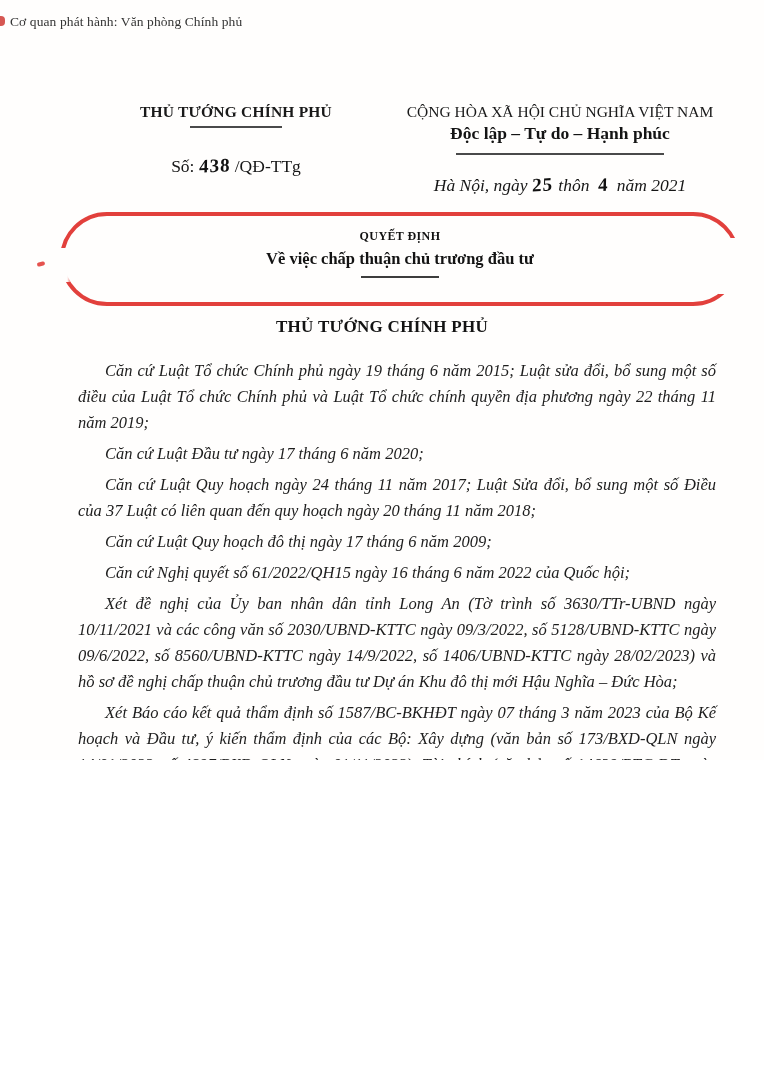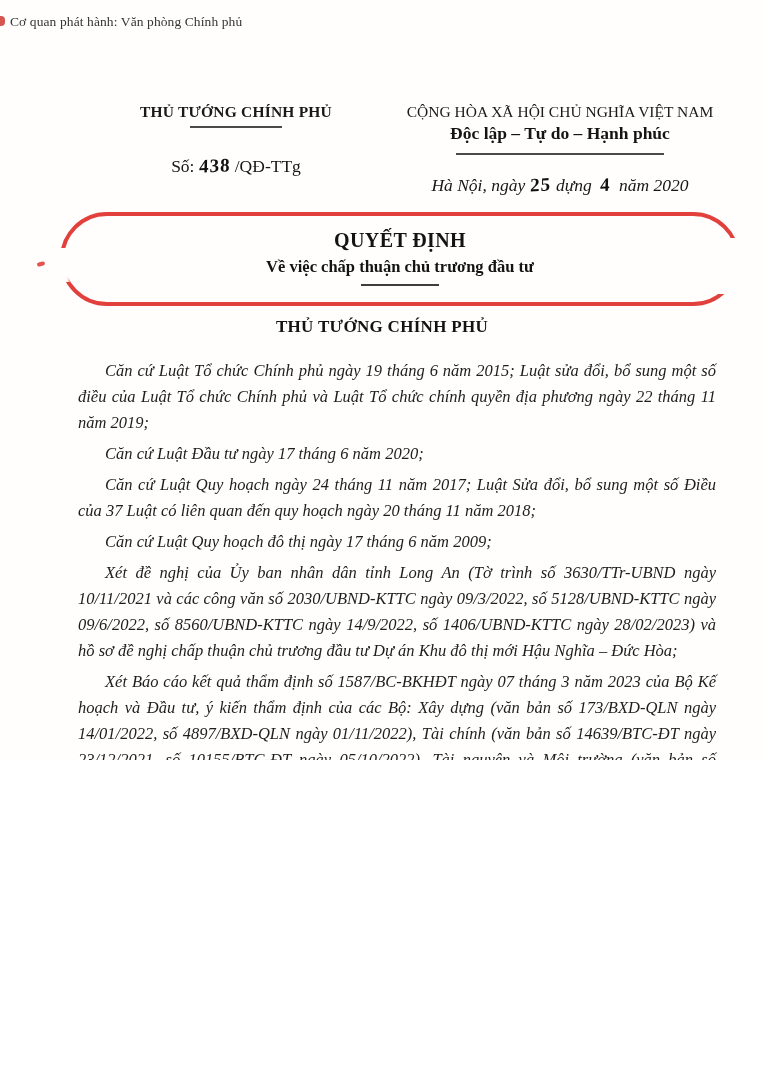--- a/index.html
+++ b/index.html
@@ -50,21 +50,21 @@
     text-align:center;
   }
   .stamp-fade-left {
     position:absolute; left:-8px; top:32px; width:16px; height:34px;
     background:linear-gradient(to right,#fffefd 70%,rgba(255,255,255,0));
   }
   .stamp-fade-right {
     position:absolute; right:-8px; top:22px; width:34px; height:56px;
     background:linear-gradient(to left,#fffefd 72%,rgba(255,255,255,0));
   }
-  .doc-type { font-weight:bold; font-size:20px; margin-top:13px; letter-spacing:.4px; color:#131313; }
+  .doc-type { font-weight:bold; font-size:12px; margin-top:13px; letter-spacing:.4px; color:#131313; }
   .doc-subject { font-weight:bold; font-size:16.5px; margin-top:5px; color:#131313;font-family:Liberation Serif, serif; }
   .subject-rule { width:78px; height:2px; background:#3d3d3d; margin:7px auto 0; }
   
   .authority {
     text-align:center; font-weight:bold; font-size:17px;
     margin-top:11px; letter-spacing:.3px; color:#131313;
   }
   
   .body-text {
     margin:21px 48px 8px 78px;
@@ -92,23 +92,23 @@
         <span>/QĐ-TTg</span>
       </div>
     </div>
     <div class="h-right">
       <div class="national-title">CỘNG HÒA XÃ HỘI CHỦ NGHĨA VIỆT NAM</div>
       <div class="national-motto">Độc lập – Tự do – Hạnh phúc</div>
       <div class="rule-right"></div>
       <div class="place-date">
         <span>Hà Nội, ngày</span>
         <span class="hand hand-day">25</span>
-        <span>dựng</span>
+        <span>thôn</span>
         <span class="hand hand-month">4</span>
-        <span>năm 2020</span>
+        <span>năm 2021</span>
       </div>
     </div>
   </div>
 
   <span class="red-dash"></span>
 
   <div class="stamp">
     <span class="stamp-fade-left"></span>
     <span class="stamp-fade-right"></span>
     <div class="doc-type">QUYẾT ĐỊNH</div>
@@ -116,17 +116,18 @@
     <div class="subject-rule"></div>
   </div>
 
   <div class="authority">THỦ TƯỚNG CHÍNH PHỦ</div>
 
   <div class="body-text">
       <p>Căn cứ Luật Tổ chức Chính phủ ngày 19 tháng 6 năm 2015; Luật sửa đổi, bổ sung một số điều của Luật Tổ chức Chính phủ và Luật Tổ chức chính quyền địa phương ngày 22 tháng 11 năm 2019;</p>
       <p>Căn cứ Luật Đầu tư ngày 17 tháng 6 năm 2020;</p>
       <p>Căn cứ Luật Quy hoạch ngày 24 tháng 11 năm 2017; Luật Sửa đổi, bổ sung một số Điều của 37 Luật có liên quan đến quy hoạch ngày 20 tháng 11 năm 2018;</p>
       <p>Căn cứ Luật Quy hoạch đô thị ngày 17 tháng 6 năm 2009;</p>
+      <p>Căn cứ Nghị quyết số 61/2022/QH15 ngày 16 tháng 6 năm 2022 của Quốc hội;</p>
       <p>Xét đề nghị của Ủy ban nhân dân tỉnh Long An (Tờ trình số 3630/TTr-UBND ngày 10/11/2021 và các công văn số 2030/UBND-KTTC ngày 09/3/2022, số 5128/UBND-KTTC ngày 09/6/2022, số 8560/UBND-KTTC ngày 14/9/2022, số 1406/UBND-KTTC ngày 28/02/2023) và hồ sơ đề nghị chấp thuận chủ trương đầu tư Dự án Khu đô thị mới Hậu Nghĩa – Đức Hòa;</p>
       <p>Xét Báo cáo kết quả thẩm định số 1587/BC-BKHĐT ngày 07 tháng 3 năm 2023 của Bộ Kế hoạch và Đầu tư, ý kiến thẩm định của các Bộ: Xây dựng (văn bản số 173/BXD-QLN ngày 14/01/2022, số 4897/BXD-QLN ngày 01/11/2022), Tài chính (văn bản số 14639/BTC-ĐT ngày 23/12/2021, số 10155/BTC-ĐT ngày 05/10/2022), Tài nguyên và Môi trường (văn bản số 7727/BTNMT-TCQLĐĐ ngày 17/12/2021, số 6142/BTNMT-TCQLĐĐ ngày 14/10/2022), Nông nghiệp và Phát triển nông thôn (văn bản số 8118/BNN-KH ngày 01/12/2021, số 6514/BNN-KH ngày 28/9/2022), Công an (văn bản số 4461/BCA-ANKT ngày 09/12/2021), Tư pháp (văn bản số 4464/BTP-PLDSKT ngày 25/11/2021), Quốc phòng (văn bản số 4831/BQP-TM ngày 04/12/2021) về chủ trương đầu tư Dự án Khu đô thị mới Hậu Nghĩa – Đức Hòa;</p>
     </div>
 
 </div>
 
 </body></html>

